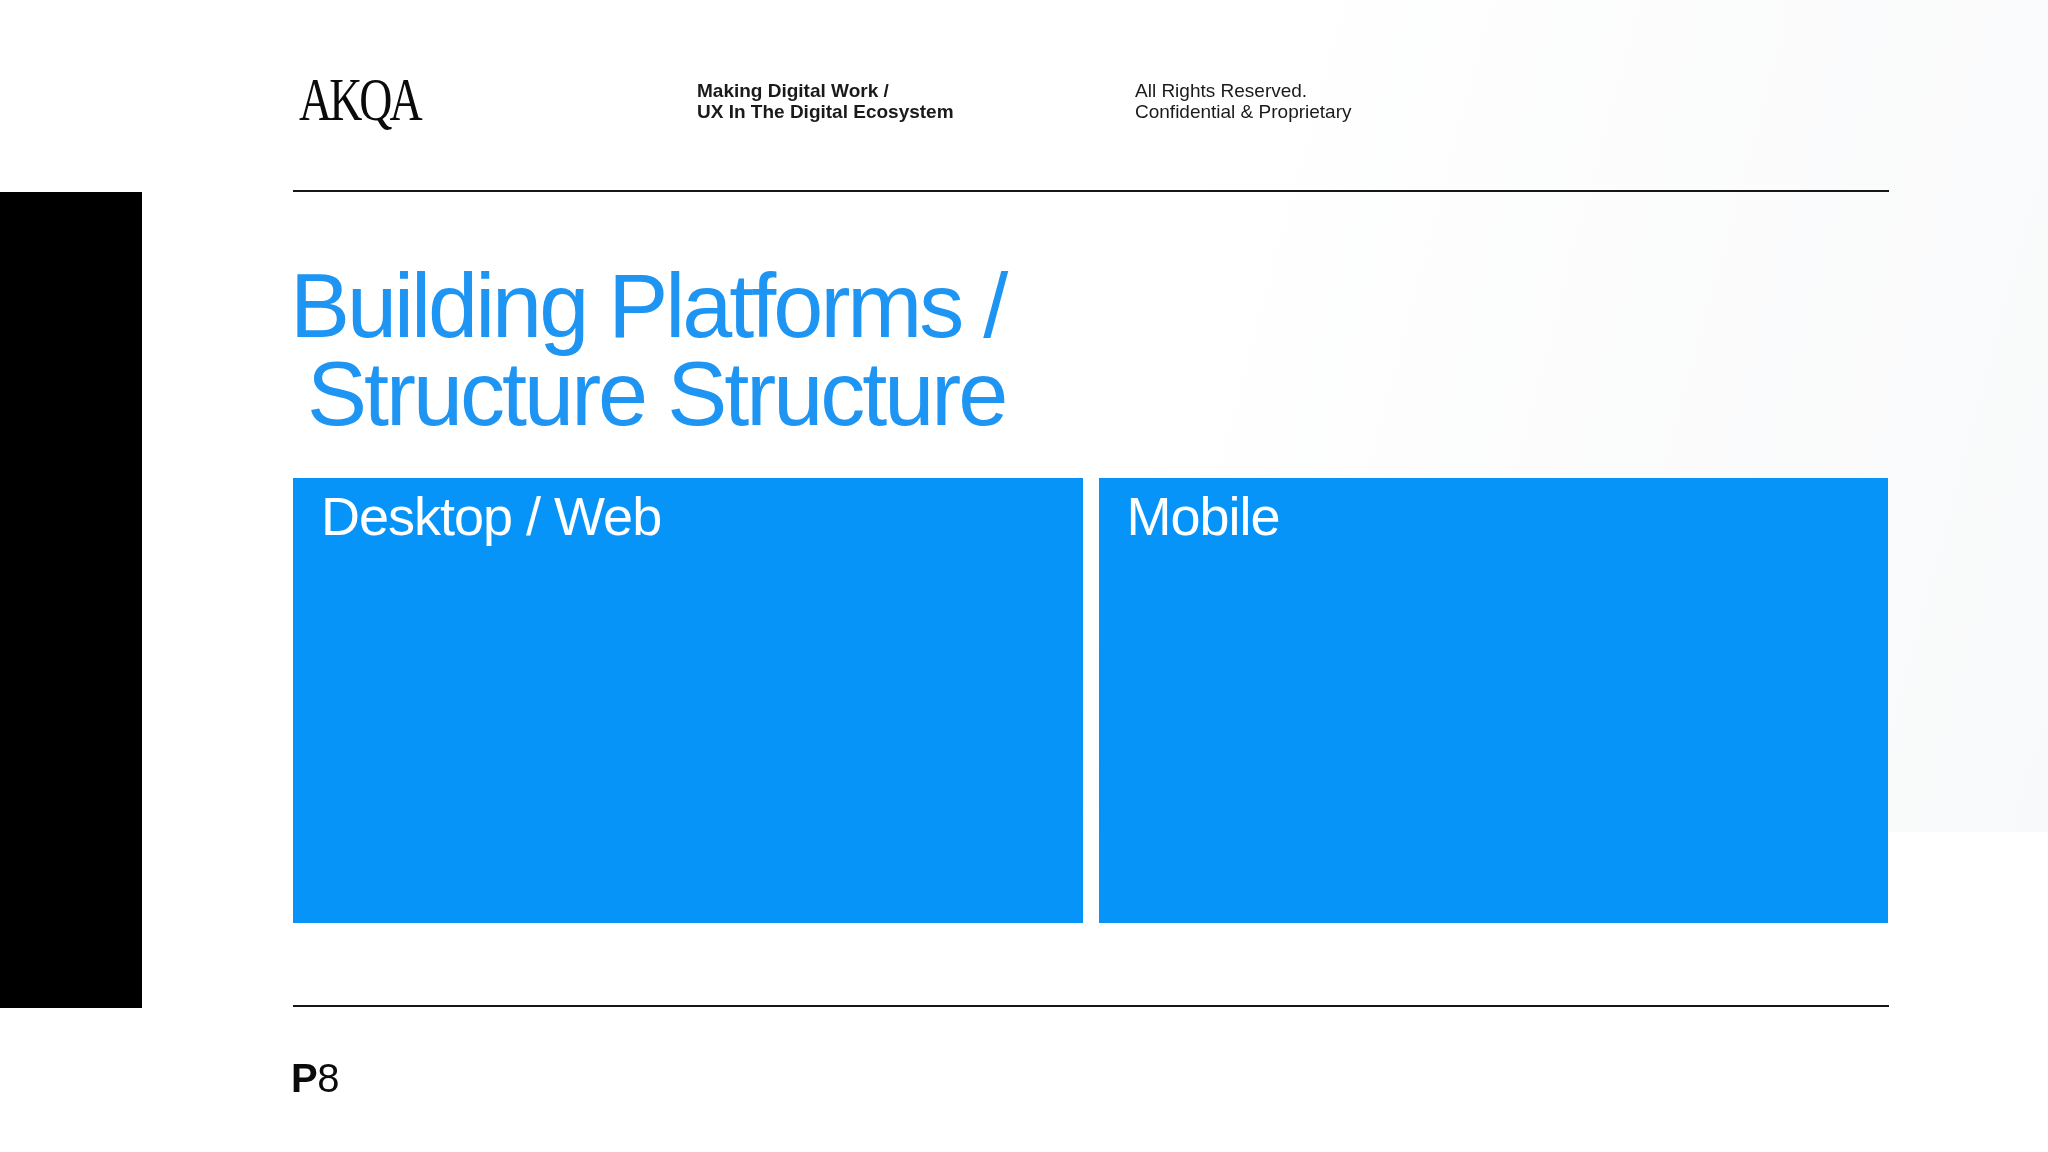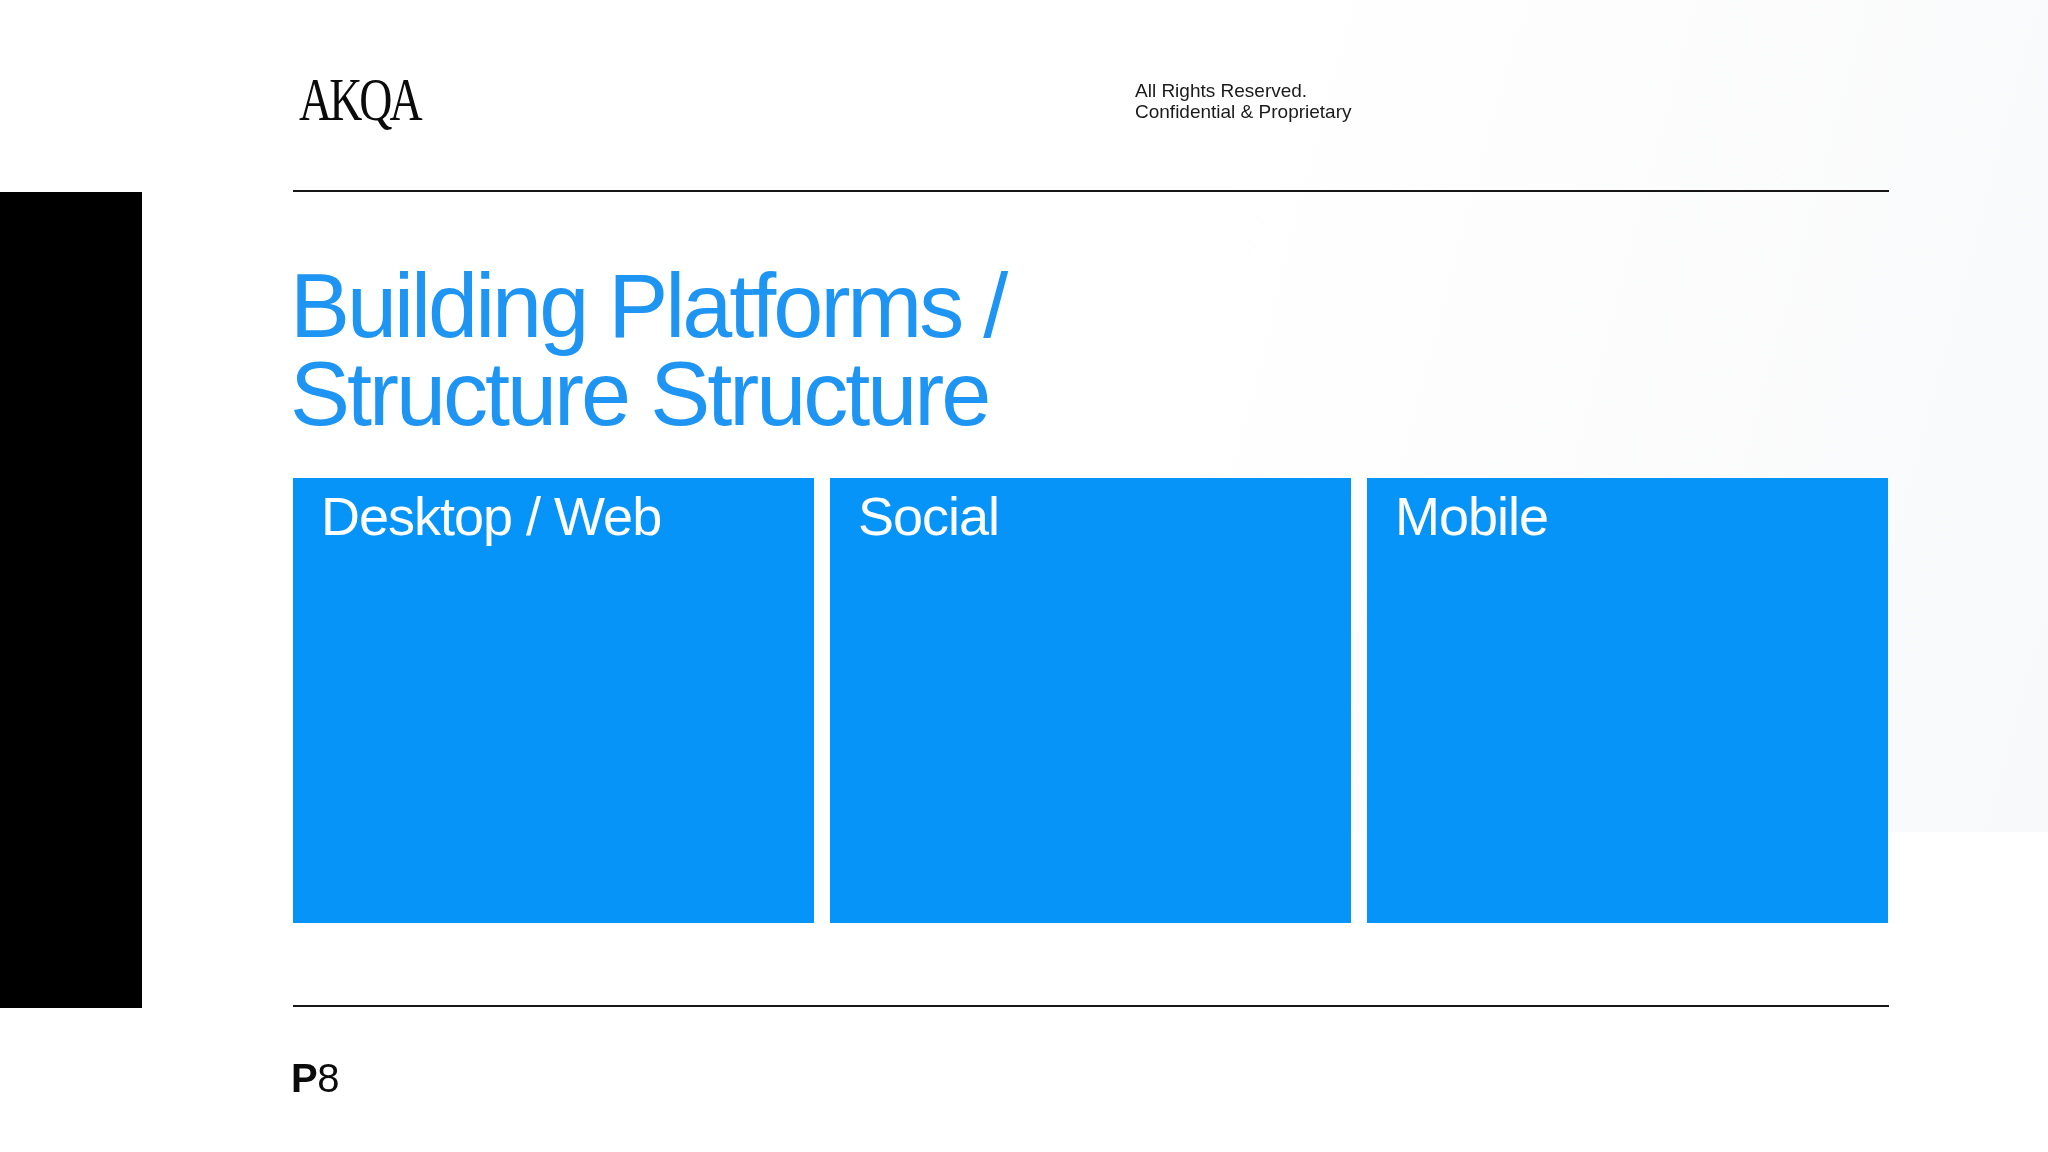--- a/index.html
+++ b/index.html
@@ -56,20 +56,21 @@
   
   .title {
     position: absolute;
     left: 290px; top: 262px;
     font-size: 90px;
     line-height: 88px;
     font-weight: normal;
     letter-spacing: -3px;
     color: #1e95f2;
     white-space: nowrap;
+    text-align: right;
   }
   
   .cards {
     position: absolute;
     left: 293px; top: 478px;
     width: 1595px; height: 445px;
     display: flex;
     gap: 16px;
   }
   .card {
@@ -98,41 +99,42 @@
 </style>
 </head>
 <body>
 
 <div class="slide">
 
   <div class="accent-bar"></div>
 
   <div class="logo">AKQA</div>
 
+  <div class="header-block header-center">
+    <div>Making Digital Work /</div>
+    <div>UX In The Digital Ecosystem</div>
+  </div>
 
   <div class="header-block header-right">
     <div>All Rights Reserved.</div>
     <div>Confidential &amp; Proprietary</div>
   </div>
 
   <div class="rule rule-top"></div>
 
   <h1 class="title">
     <div>Building Platforms /</div>
     <div>Structure Structure</div>
   </h1>
 
   <div class="cards">
     <div class="card">
       <div class="card-label">Desktop / Web</div>
     </div>
     <div class="card">
-      <div class="card-label">Social</div>
-    </div>
-    <div class="card">
       <div class="card-label">Mobile</div>
     </div>
   </div>
 
   <div class="rule rule-bottom"></div>
 
   <div class="page-number">
     <span class="prefix">P</span><span class="num">8</span>
   </div>
 

